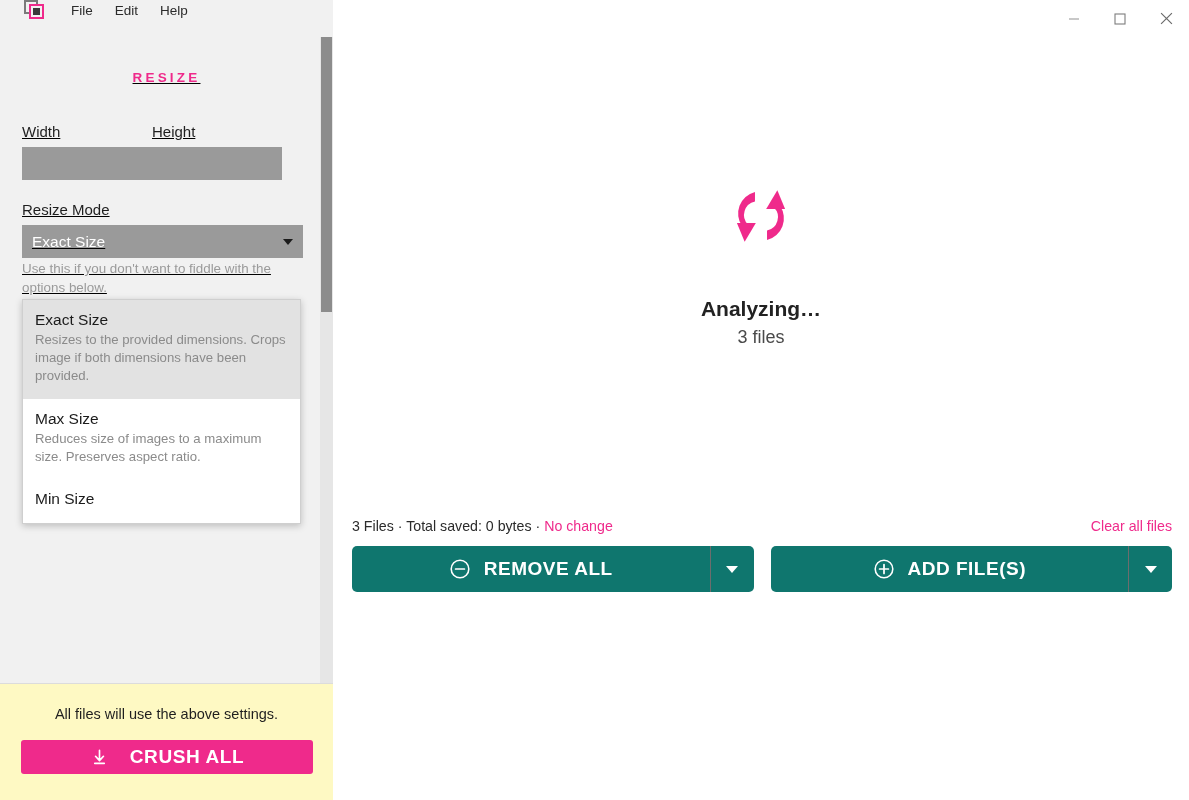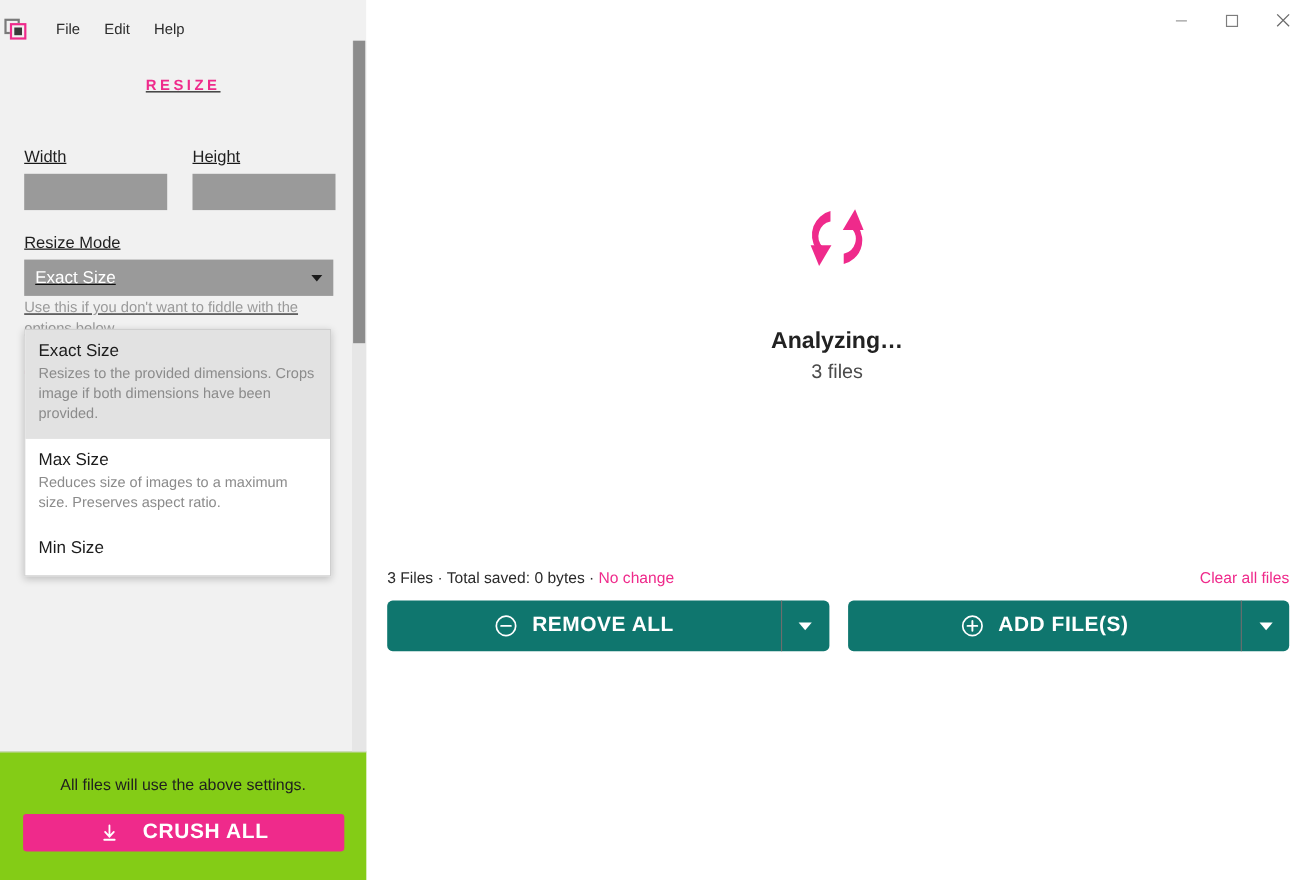--- a/index.html
+++ b/index.html
@@ -18,22 +18,22 @@
   
   .left-panel {
     position: relative;
     width: 333px; height: 800px;
     background: #f1f1f1;
     flex: 0 0 333px;
   }
   .menubar {
     height: 37px;
     display: flex;
-    align-items: flex-end;
-    padding-left: 4px;
+    align-items: flex-start;
+    padding-left: 24px;
     gap: 0px;
     background: #f1f1f1;
   }
   .app-icon {
     width: 22px; height: 20px;
     position: relative;
     margin-right: 14px;
   }
   .app-icon .sq-back {
     position: absolute; left: 0; top: 0;
@@ -75,21 +75,21 @@
     font-weight: bold;
     letter-spacing: 3.2px;
     padding-top: 33px;
     padding-bottom: 6px;
   }
   .field-label {
     font-size: 15px;
     color: #1f1f1f;
     margin-bottom: 7px;
   }
-  .fields-row { display: flex; gap: 23px; margin-top: 43px; }
+  .fields-row { display: flex; margin-top: 32px; }
   .field-col { width: 130px; }
   .text-input {
     width: 130px; height: 33px;
     background: #9a9a9a;
     border: none;
     outline: none;
     font-size: 14px;
     color: #ffffff;
     padding: 0 8px;
     font-family: "Liberation Sans", sans-serif;
@@ -198,21 +198,21 @@
     position: absolute;
     left: 1px; top: 0px;
     width: 11px; height: 275px;
     background: #8c8c8c;
   }
 
   .left-footer {
     position: absolute;
     left: 0; bottom: 0;
     width: 333px; height: 117px;
-    background: #84cc16;
+    background: #fef9c3;
     border-top: 1px solid #dcdcdc;
   }
   .footer-note {
     text-align: center;
     font-size: 14.5px;
     color: #1f1f1f;
     padding-top: 22px;
   }
   .crush-btn {
     position: absolute;

